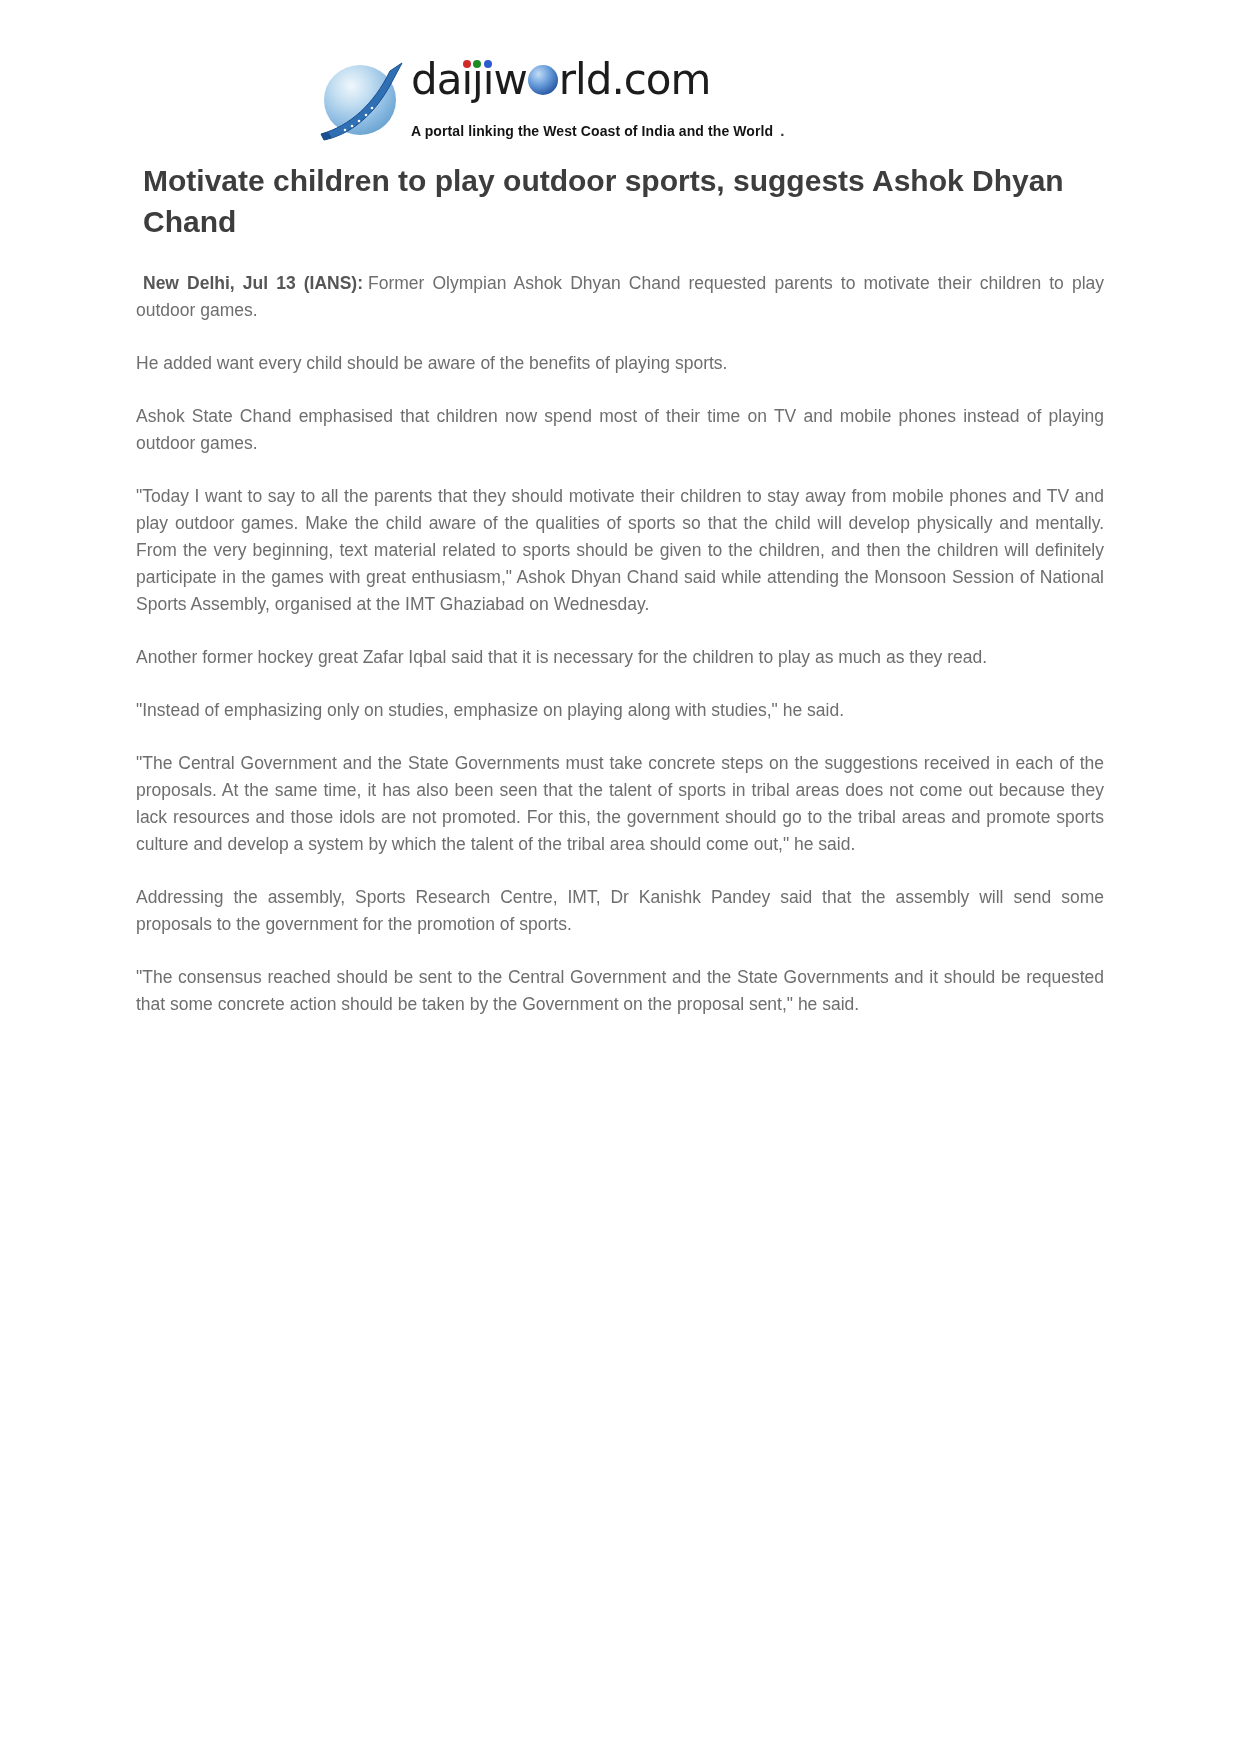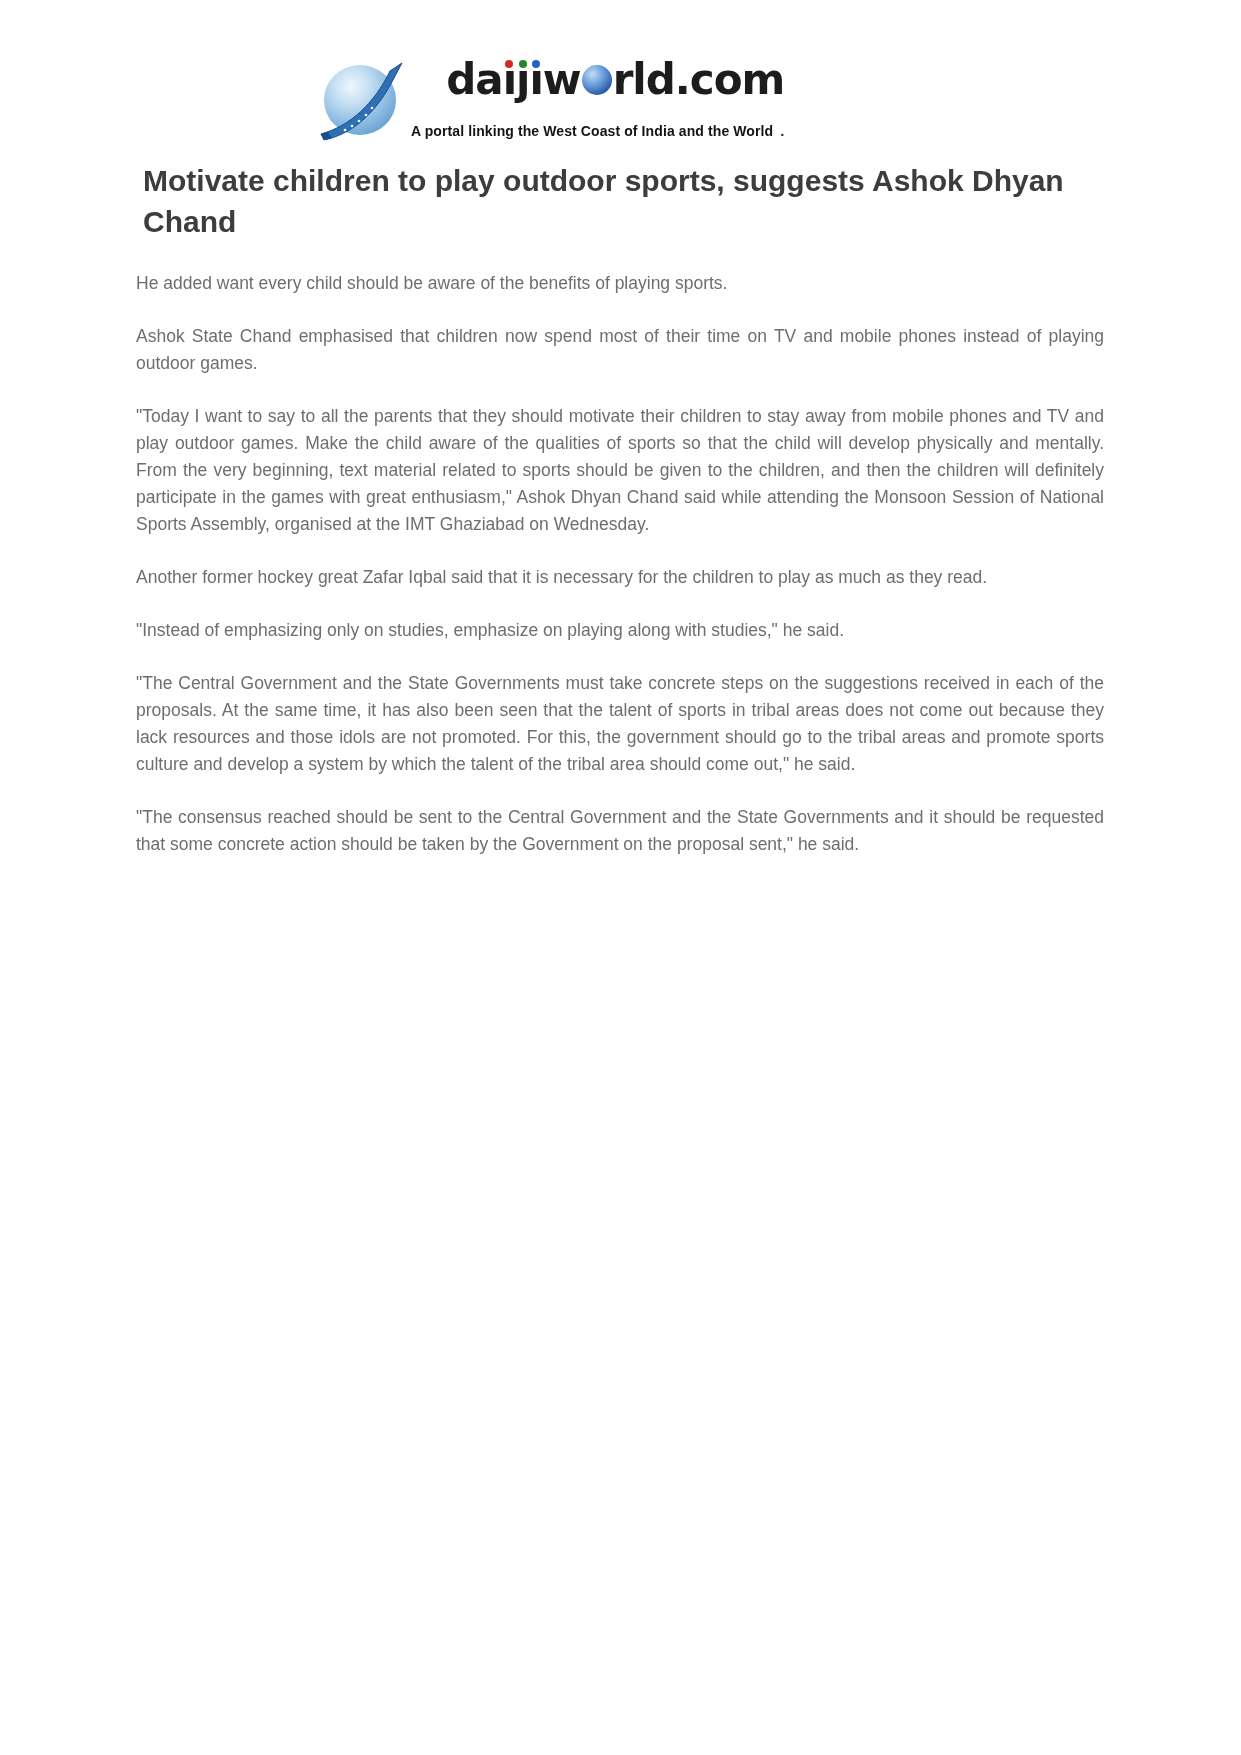--- a/index.html
+++ b/index.html
@@ -25,27 +25,26 @@
   .sphere {
     position: absolute; left: 6px; top: 7px;
     width: 72px; height: 70px; border-radius: 50%;
     background: radial-gradient(circle at 38% 30%, #f0f7fc 0%, #c3def1 28%, #8cbbe2 58%, #5e9bcb 85%, #4d89bd 100%);
   }
   .ribbon { position: absolute; left: 0; top: 0; }
 
   .logo-text { margin-left: 5px; }
   .brand {
     font-family: "DejaVu Sans", sans-serif;
-    font-weight: bold;
+    font-weight: normal;
     font-size: 42px;
     line-height: 1.05;
     color: #1c1c1c;
     letter-spacing: -1px;
     white-space: nowrap;
-    text-align: right;
   }
   .dotless { position: relative; display: inline-block; }
   .idot {
     position: absolute; top: 2px; left: 50%;
     width: 8px; height: 8px; margin-left: -4px;
     border-radius: 50%;
   }
   .idot-red   { background: #cf2b2b; }
   .idot-green { background: #1e8a24; }
   .idot-blue  { background: #2a5cd0; }
@@ -117,23 +116,25 @@
       <div class="tagline-row">
         <span class="tagline">A portal linking the West Coast of India and the World</span>
         <span class="trailing-dot">.</span>
       </div>
     </div>
   </div>
 
   <div class="article">
     <h1 class="title">Motivate children to play outdoor sports, suggests Ashok Dhyan Chand</h1>
 
+    <p class="lead"><span class="dateline">New Delhi, Jul 13 (IANS):</span><span>Former Olympian Ashok Dhyan Chand requested parents to motivate their children to play outdoor games.</span></p>
 
     <p>He added want every child should be aware of the benefits of playing sports.</p>
     <p>Ashok State Chand emphasised that children now spend most of their time on TV and mobile phones instead of playing outdoor games.</p>
     <p>"Today I want to say to all the parents that they should motivate their children to stay away from mobile phones and TV and play outdoor games. Make the child aware of the qualities of sports so that the child will develop physically and mentally. From the very beginning, text material related to sports should be given to the children, and then the children will definitely participate in the games with great enthusiasm," Ashok Dhyan Chand said while attending the Monsoon Session of National Sports Assembly, organised at the IMT Ghaziabad on Wednesday.</p>
     <p>Another former hockey great Zafar Iqbal said that it is necessary for the children to play as much as they read.</p>
     <p>"Instead of emphasizing only on studies, emphasize on playing along with studies," he said.</p>
     <p>"The Central Government and the State Governments must take concrete steps on the suggestions received in each of the proposals. At the same time, it has also been seen that the talent of sports in tribal areas does not come out because they lack resources and those idols are not promoted. For this, the government should go to the tribal areas and promote sports culture and develop a system by which the talent of the tribal area should come out," he said.</p>
+    <p>Addressing the assembly, Sports Research Centre, IMT, Dr Kanishk Pandey said that the assembly will send some proposals to the government for the promotion of sports.</p>
     <p>"The consensus reached should be sent to the Central Government and the State Governments and it should be requested that some concrete action should be taken by the Government on the proposal sent," he said.</p>
   </div>
 
 </div>
 
 </body></html>

